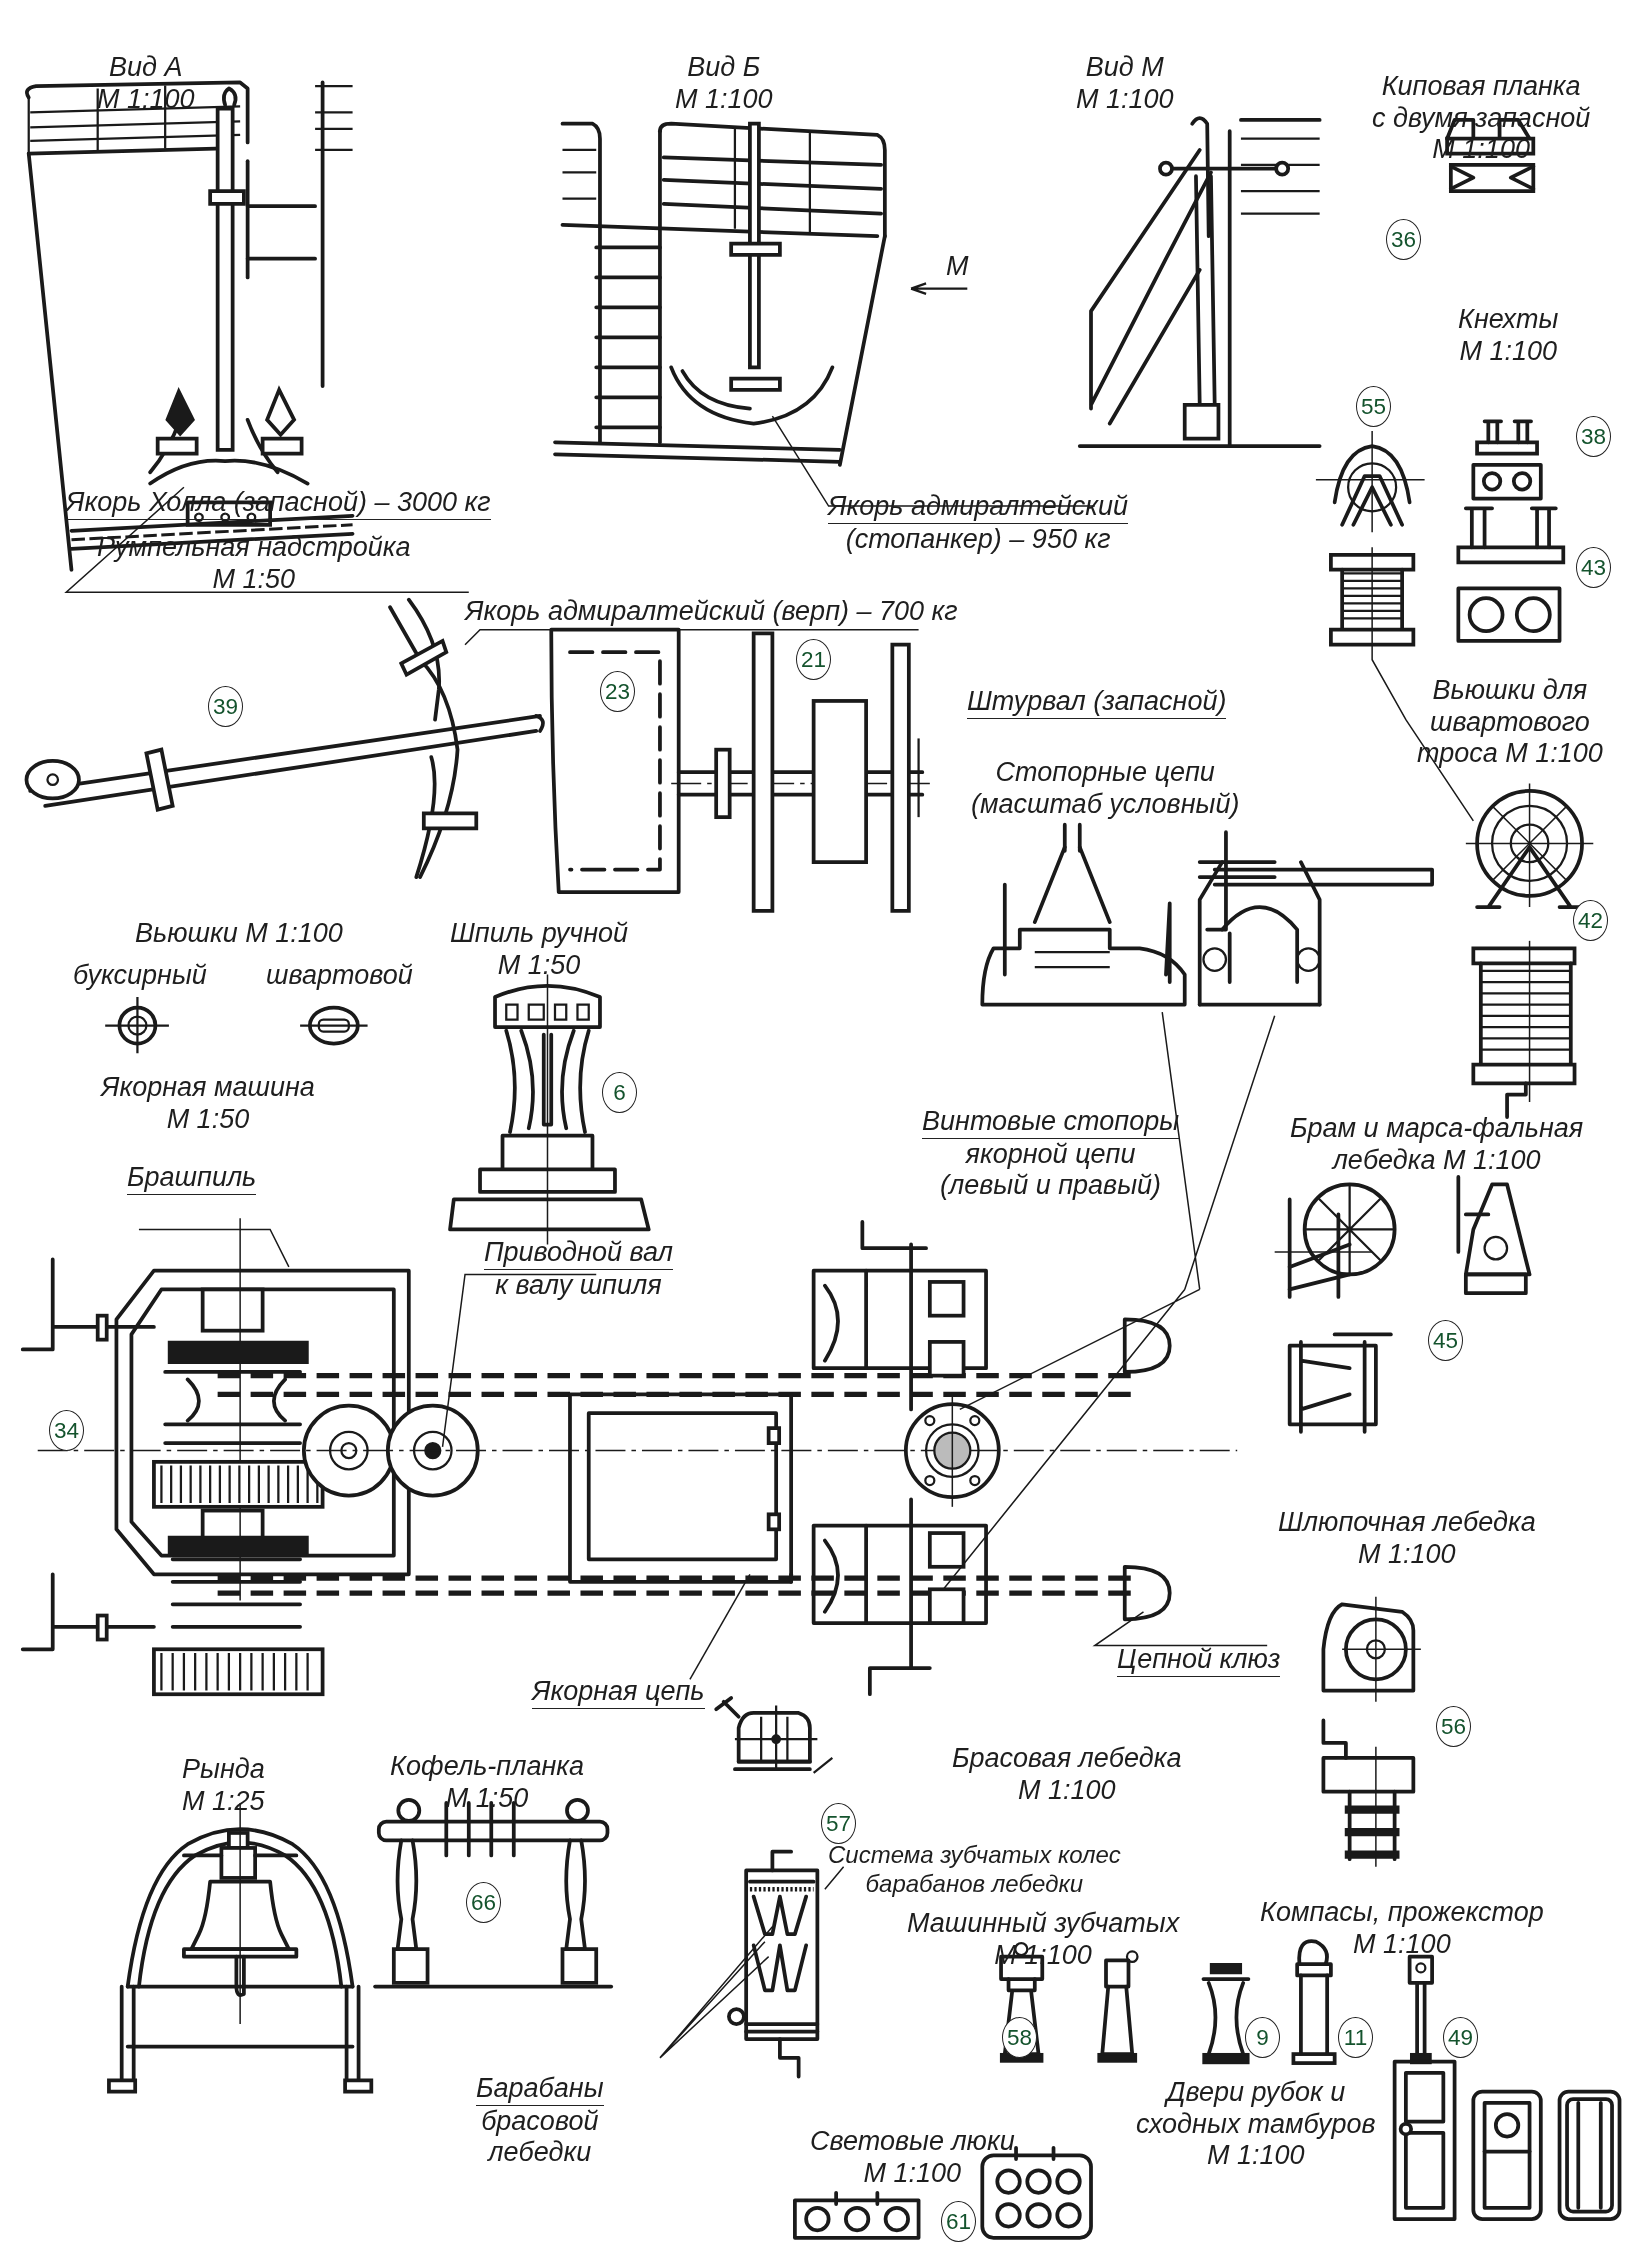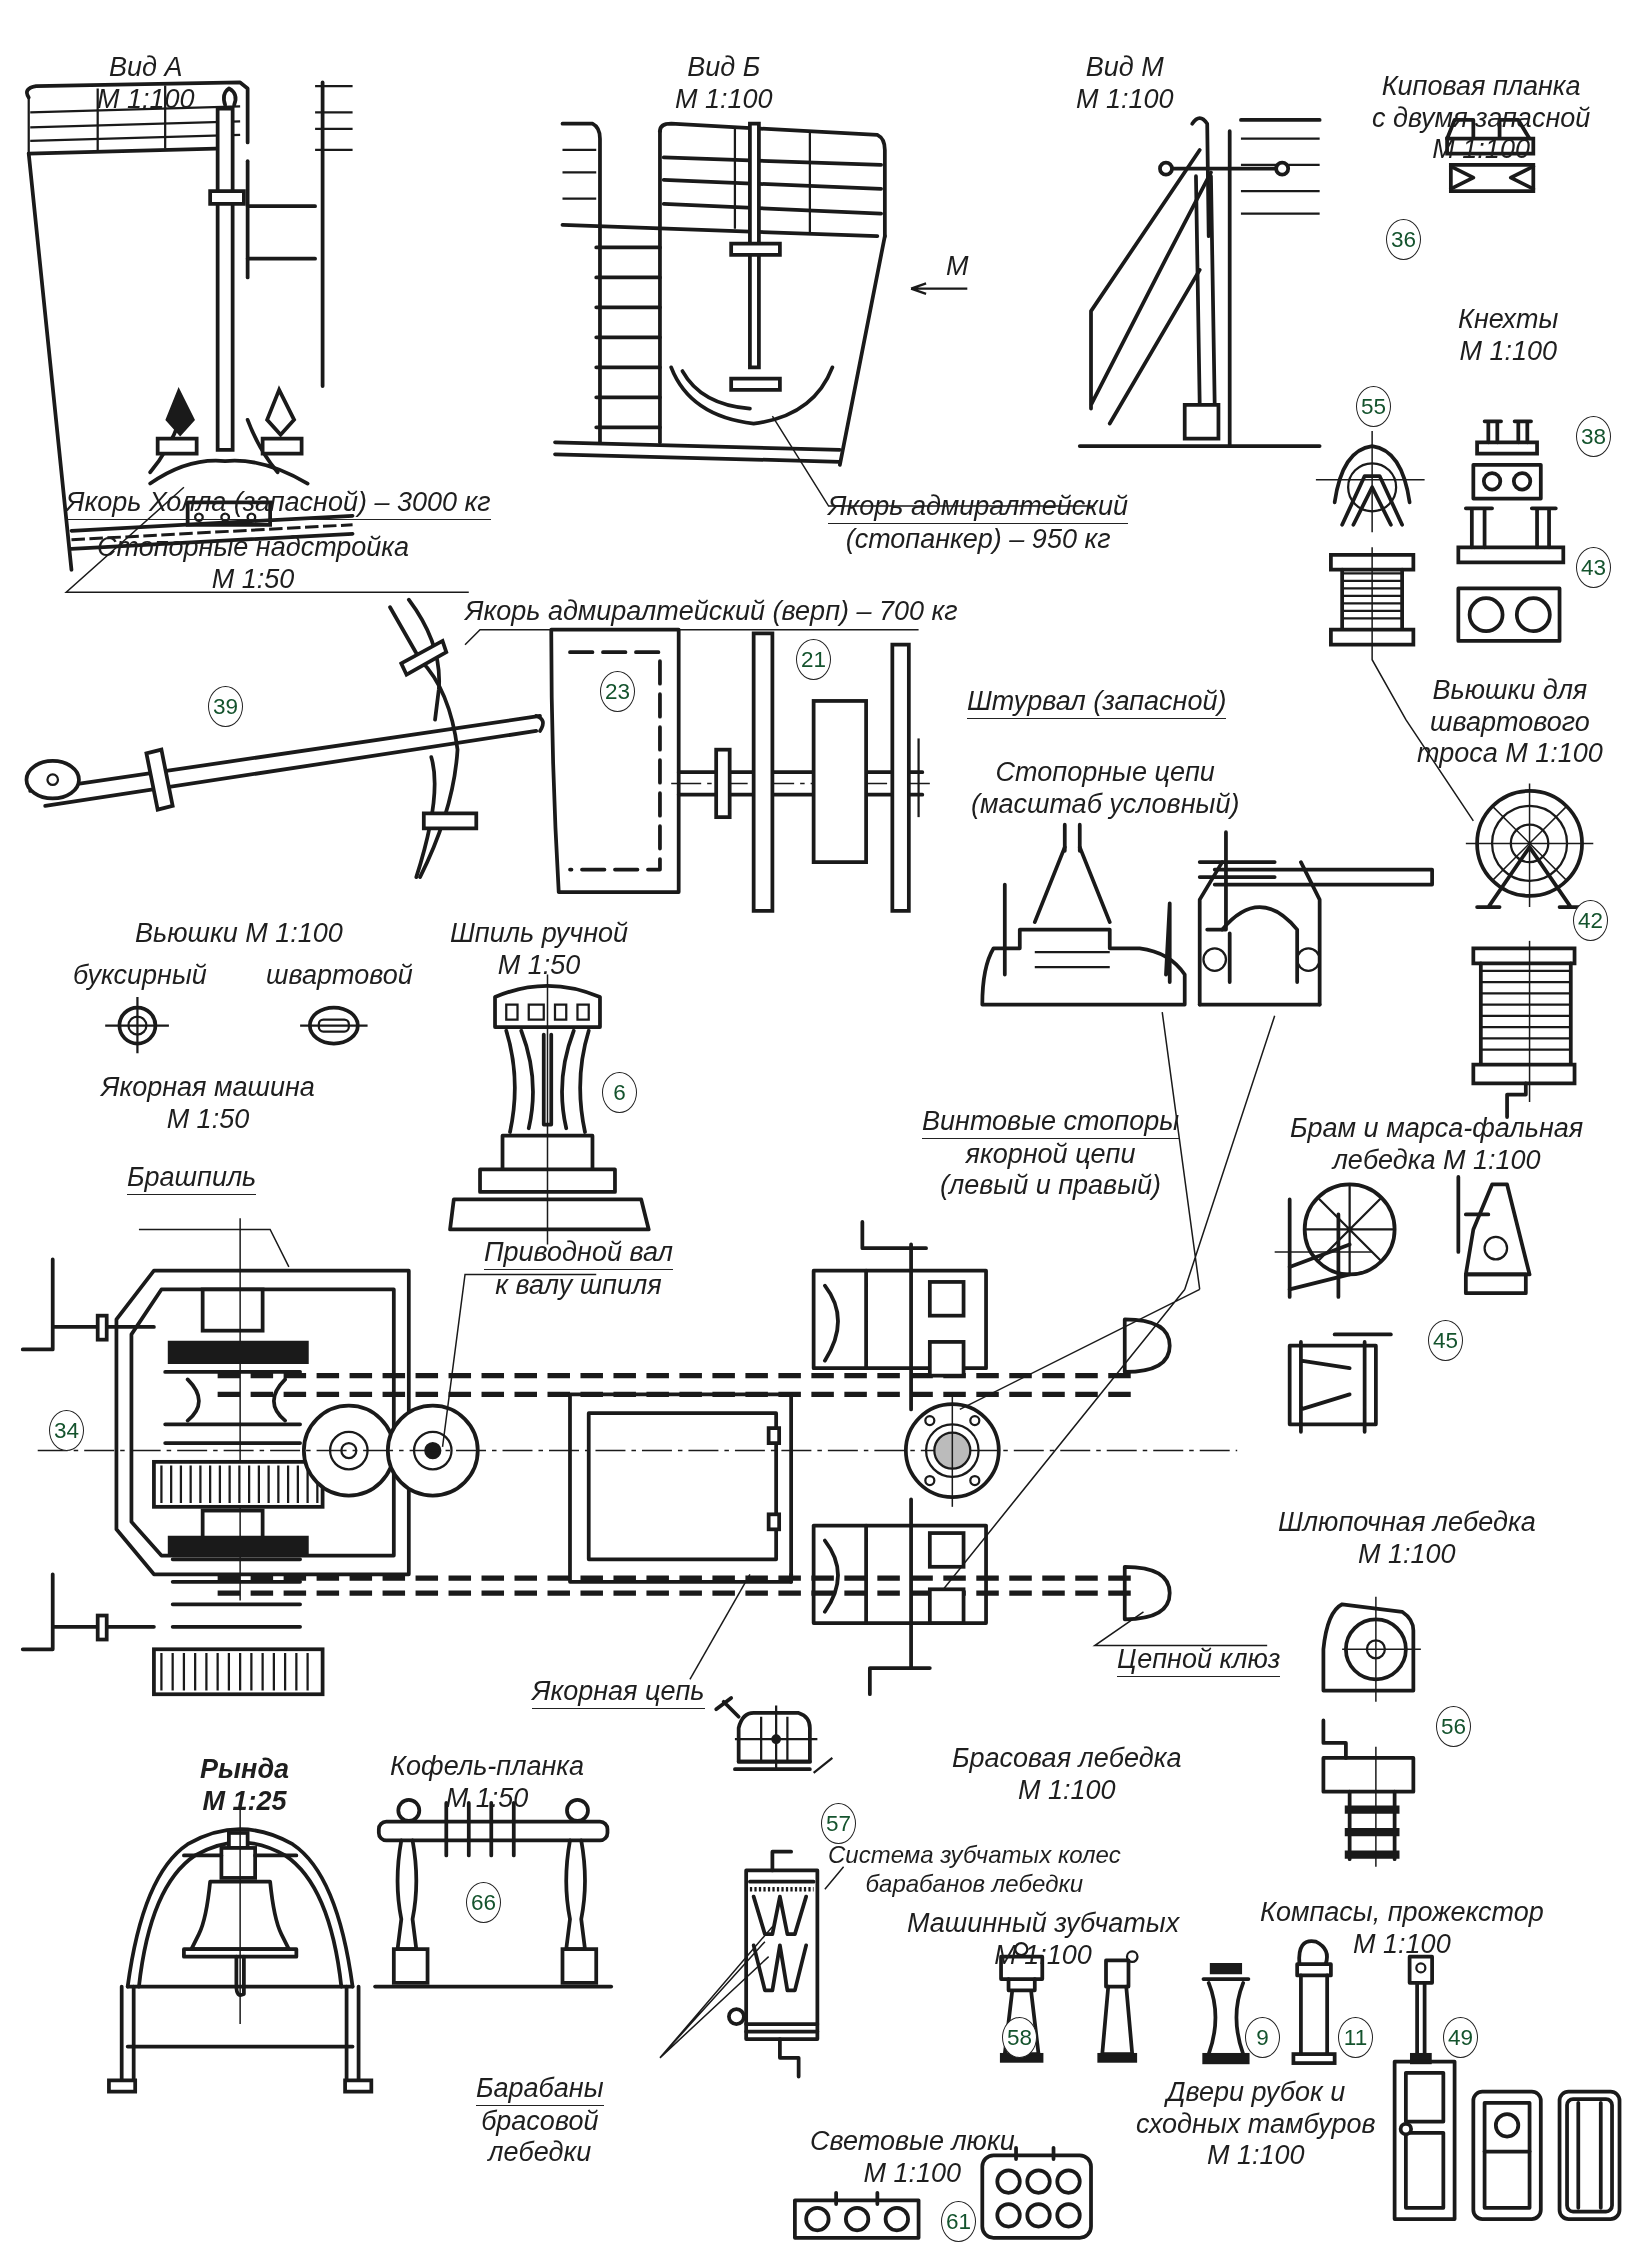--- a/index.html
+++ b/index.html
@@ -401,21 +401,21 @@
   <div>Кнехты</div>
   <div>М 1:100</div>
 </div>
 
 <div class="lbl" style="left:66px;top:487px;border-bottom:1.5px solid #222;">Якорь Холла (запасной) – 3000 кг</div>
 <div class="lbl" style="left:828px;top:491px;">
   <div style="border-bottom:1.5px solid #222;">Якорь адмиралтейский</div>
   <div>(стопанкер) – 950 кг</div>
 </div>
 <div class="lbl" style="left:97px;top:532px;">
-  <div>Стопорные надстройка</div>
+  <div>Румпельная надстройка</div>
   <div>М 1:50</div>
 </div>
 <div class="lbl" style="left:465px;top:596px;">Якорь адмиралтейский  (верп) – 700 кг</div>
 <div class="lbl" style="left:967px;top:686px;border-bottom:1.5px solid #222;">Штурвал (запасной)</div>
 <div class="lbl" style="left:1417px;top:675px;">
   <div>Вьюшки для</div>
   <div>швартового</div>
   <div>троса М 1:100</div>
 </div>
 <div class="lbl" style="left:971px;top:757px;">
@@ -454,21 +454,21 @@
 <div class="lbl" style="left:1117px;top:1644px;border-bottom:1.5px solid #222;">Цепной клюз</div>
 <div class="lbl" style="left:532px;top:1676px;border-bottom:1.5px solid #222;">Якорная цепь</div>
 <div class="lbl" style="left:952px;top:1743px;font-style:italic;">
   <div>Брасовая лебедка</div>
   <div>М 1:100</div>
 </div>
 <div class="lbl" style="left:828px;top:1841px;font-size:24px;line-height:28.5px;">
   <div>Система зубчатых колес</div>
   <div>барабанов лебедки</div>
 </div>
-<div class="lbl" style="left:200px;top:1754px;font-weight:bold;">
+<div class="lbl" style="left:182px;top:1754px;">
   <div>Рында</div>
   <div>М 1:25</div>
 </div>
 <div class="lbl" style="left:390px;top:1751px;">
   <div>Кофель-планка</div>
   <div>М 1:50</div>
 </div>
 <div class="lbl" style="left:907px;top:1908px;">
   <div>Машинный зубчатых</div>
   <div>М 1:100</div>

